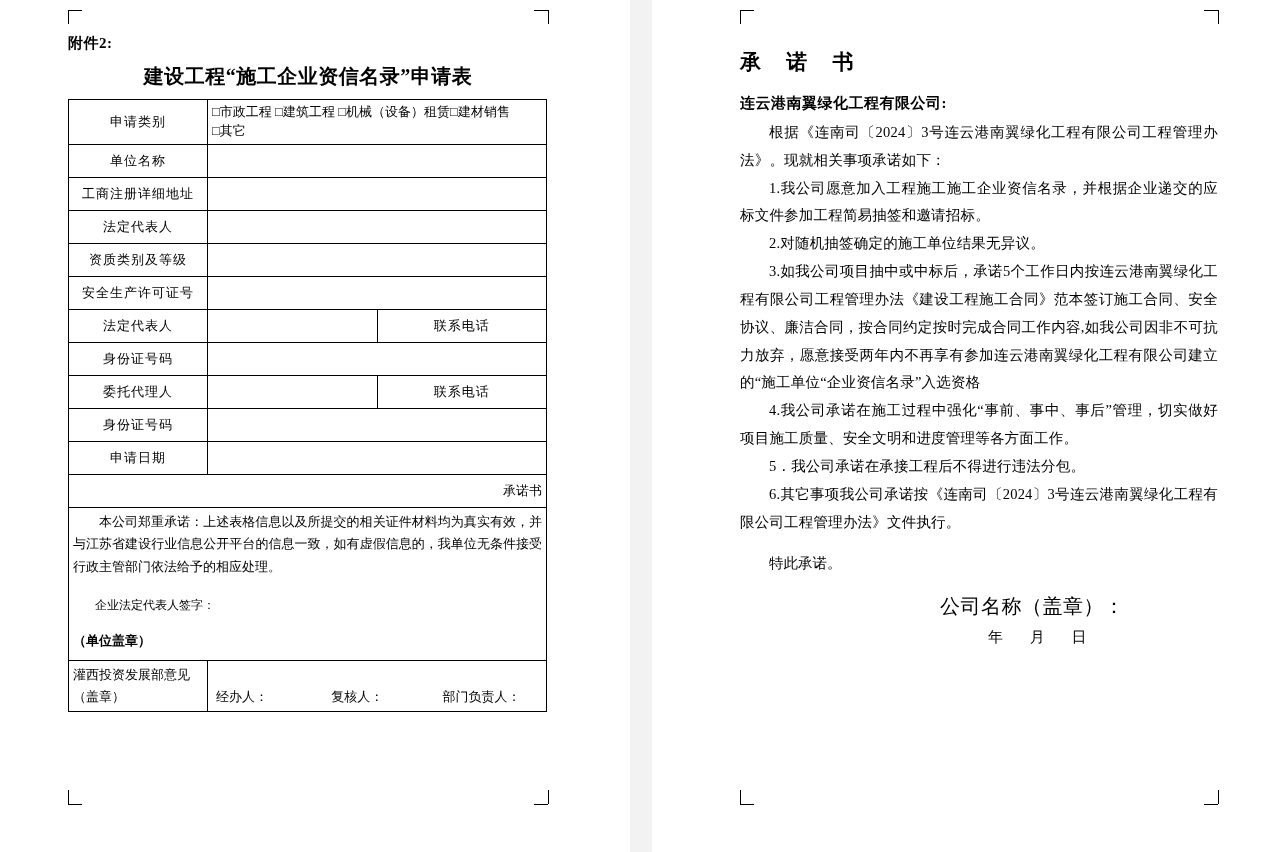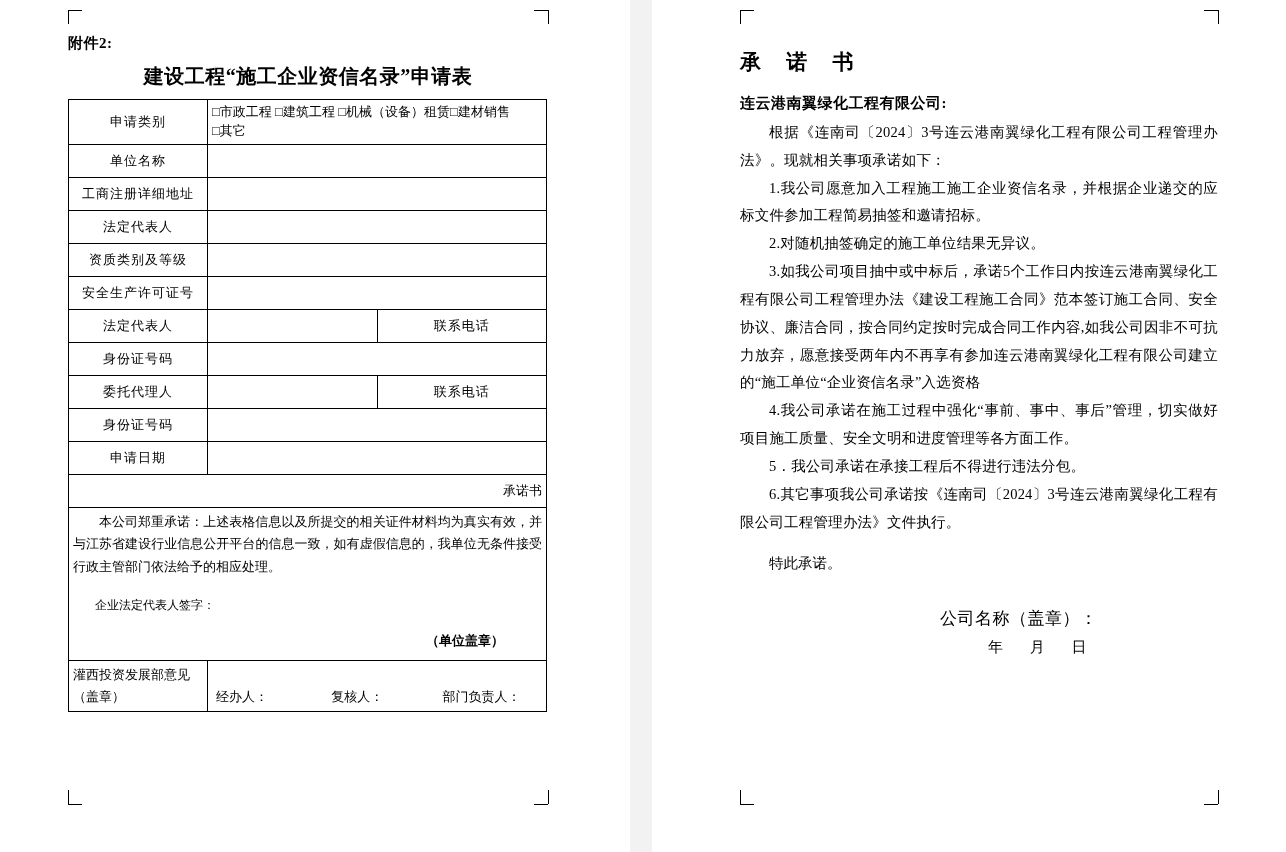--- a/index.html
+++ b/index.html
@@ -100,21 +100,21 @@
     height: auto;
   }
   .promise-body p { margin: 0; text-indent: 2em; }
   .sign-line {
     font-weight: normal;
     font-size: 12px;
     margin-top: 16px;
     padding-left: 22px;
   }
   .seal-line {
-    text-align: right;
+    text-align: left;
     font-weight: bold;
     font-size: 13px;
     margin-top: 14px;
     padding-right: 38px;
     padding-bottom: 4px;
   }
   td.opinion-lbl {
     width: 139px;
     text-align: left;
     font-size: 13px;
@@ -152,22 +152,22 @@
     text-indent: 2em;
     text-align: justify;
     letter-spacing: 0.2px;
   }
   .r-closing {
     font-size: 14.5px;
     text-indent: 2em;
     margin-top: 18px;
   }
   .r-sign {
-    font-size: 17px;
-    margin-top: 34px;
+    font-size: 20px;
+    margin-top: 20px;
     padding-left: 200px;
     letter-spacing: 0.5px;
   }
   .r-date {
     font-size: 15px;
     margin-top: 8px;
     padding-left: 248px;
     letter-spacing: 0.5px;
   }
   .r-date span { display: inline-block; }

